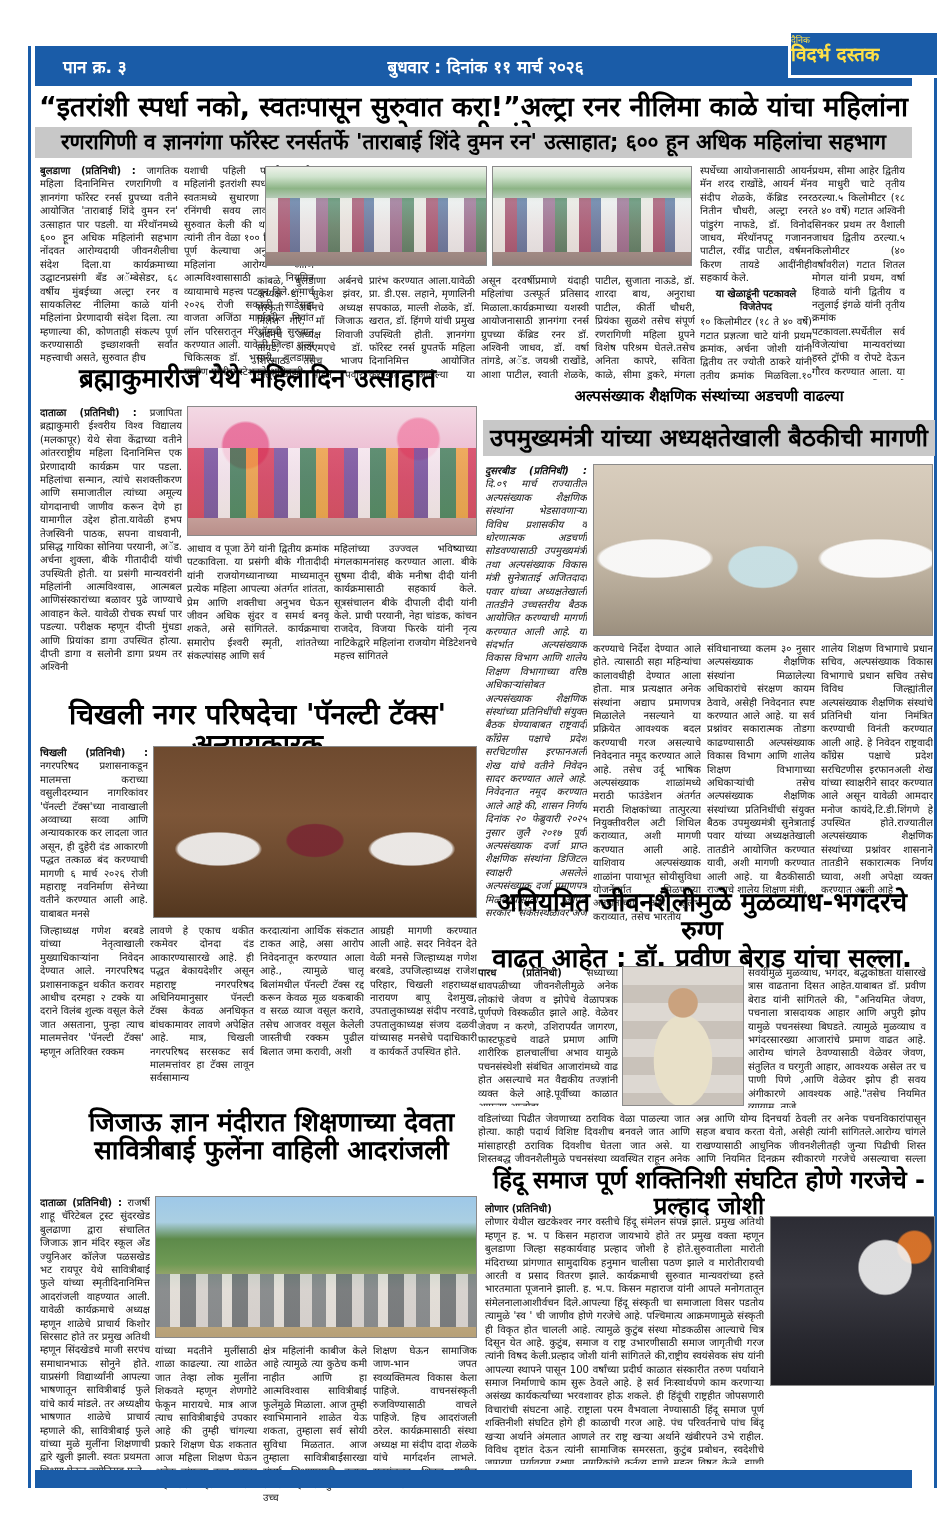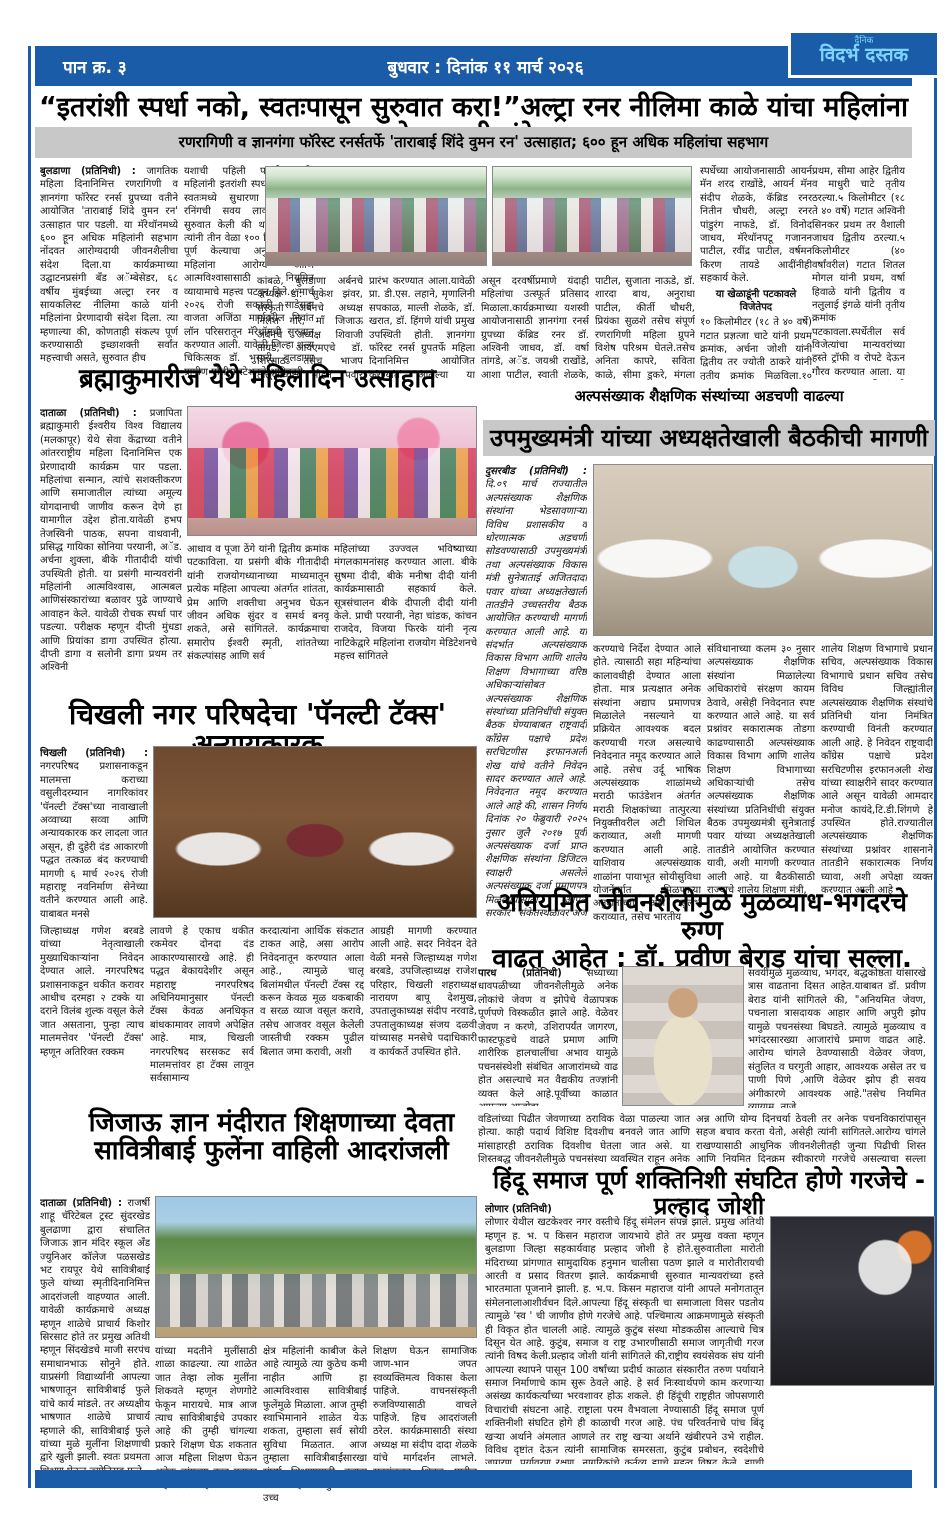--- a/index.html
+++ b/index.html
@@ -6,21 +6,21 @@
   #page{position:relative;width:945px;height:1518px;background:#ffffff;
         font-family:"DejaVu Sans","Liberation Sans",sans-serif;color:#111;overflow:hidden;}
   .vrule{position:absolute;width:3px;background:#1a5ca8;}
   .hbar{position:absolute;background:#1a5ca8;}
   
   #headerbar{position:absolute;left:35px;top:46px;width:877px;height:40px;background:#1a5ca8;
              color:#fff;font-weight:bold;}
   #pageno{position:absolute;left:28px;top:9px;font-size:17px;}
   #dateline{position:absolute;left:0;right:0;top:9px;text-align:center;font-size:17px;padding-left:24px;}
   #masthead{position:absolute;left:788px;top:30px;width:152px;height:48px;background:#1a5ca8;
-            border:3px solid #fff;box-sizing:border-box;color:#7dd3fc;text-align:center;line-height:1.05;}
+            border:3px solid #fff;box-sizing:border-box;color:#fde047;line-height:1.05;}
   #masthead .small{font-size:9px;display:block;margin-top:3px;}
   #masthead .big{font-size:19px;font-weight:bold;display:block;}
   
   .headline{position:absolute;font-weight:bold;color:#000;text-align:center;line-height:1.08;}
   .grayband{background:#c8c8c8;}
   
   .col{position:absolute;font-size:10px;line-height:1.34;text-align:justify;overflow:hidden;
        word-break:break-word;}
   .dl{font-weight:bold;}
   .subh{font-weight:bold;text-align:center;display:block;margin:2px 0;}
@@ -75,21 +75,21 @@
   <div id="headerbar">
     <span id="pageno">पान क्र. ३</span>
     <span id="dateline">बुधवार : दिनांक ११ मार्च २०२६</span>
   </div>
   <div id="masthead">
     <span class="small">दैनिक</span>
     <span class="big">विदर्भ दस्तक</span>
   </div>
 
   <div class="headline" style="left:35px;top:92px;width:877px;font-size:27px;">“इतरांशी स्पर्धा नको, स्वतःपासून सुरुवात करा!”अल्ट्रा रनर नीलिमा काळे यांचा महिलांना प्रेरणादायी संदेश</div>
-  <div class="headline grayband" style="left:35px;top:127px;width:877px;height:31px;font-size:15px;line-height:31px;">रणरागिणी व ज्ञानगंगा फॉरेस्ट रनर्सतर्फे 'ताराबाई शिंदे वुमन रन' उत्साहात; ६०० हून अधिक महिलांचा सहभाग</div>
+  <div class="headline grayband" style="left:35px;top:127px;width:877px;height:31px;font-size:21px;line-height:31px;">रणरागिणी व ज्ञानगंगा फॉरेस्ट रनर्सतर्फे 'ताराबाई शिंदे वुमन रन' उत्साहात; ६०० हून अधिक महिलांचा सहभाग</div>
 
   <div style="position:absolute;left:35px;top:162px;width:877px;height:220px;">
     <div class="col" style="left:5px;top:2px;width:138px;height:216px;">
       <span class="dl">बुलडाणा (प्रतिनिधी) :</span>
       <span>जागतिक महिला दिनानिमित्त रणरागिणी व ज्ञानगंगा फॉरेस्ट रनर्स ग्रुपच्या वतीने आयोजित 'ताराबाई शिंदे वुमन रन' उत्साहात पार पडली. या मॅरेथॉनमध्ये ६०० हून अधिक महिलांनी सहभाग नोंदवत आरोग्यदायी जीवनशैलीचा संदेश दिला.या कार्यक्रमाच्या उद्घाटनप्रसंगी बँड अॅम्बेसेडर, ६८ वर्षीय मुंबईच्या अल्ट्रा रनर व सायकलिस्ट नीलिमा काळे यांनी महिलांना प्रेरणादायी संदेश दिला. त्या म्हणाल्या की, कोणताही संकल्प पूर्ण करण्यासाठी इच्छाशक्ती सर्वांत महत्त्वाची असते, सुरुवात हीच</span>
     </div>
     <div class="col" style="left:149px;top:2px;width:130px;height:216px;">यशाची पहिली पायरी आहे. महिलांनी इतरांशी स्पर्धा करण्यापेक्षा स्वतःमध्ये सुधारणा करण्यासाठी रनिंगची सवय लावावी. एकदा सुरुवात केली की थांबायचे नाही. त्यांनी तीन वेळा १०० किलोमीटर रन पूर्ण केल्याचा अनुभव सांगत महिलांना आरोग्य आणि आत्मविश्वासासाठी नियमित व्यायामाचे महत्त्व पटवून दिले.८ मार्च २०२६ रोजी सकाळी साडेसहा वाजता अजिंठा मार्गावरील निवांत लॉन परिसरातून मॅरेथॉनची सुरुवात करण्यात आली. यावेळी जिल्हा शल्य चिकित्सक डॉ. भुसारी, बुलडाणा ग्रामीण पोलीस स्टेशनचे अधिकारी</div>
 
     <div class="photo ph-run" style="left:230px;top:4px;width:222px;height:100px;">
       <div class="crowd"></div>

